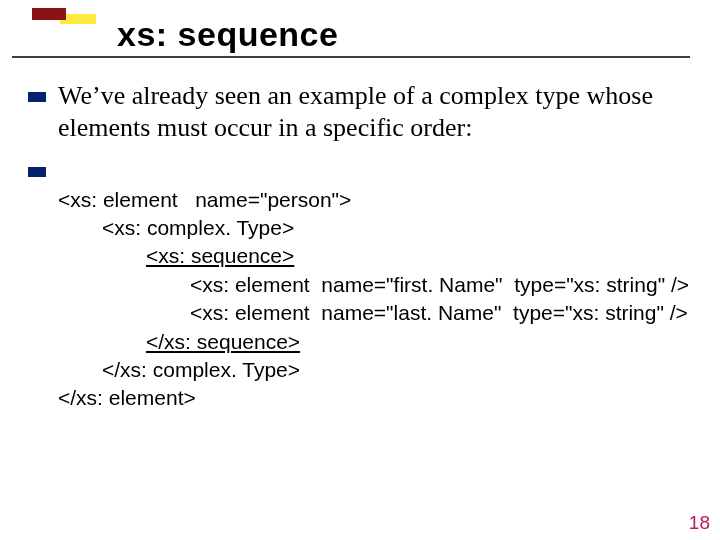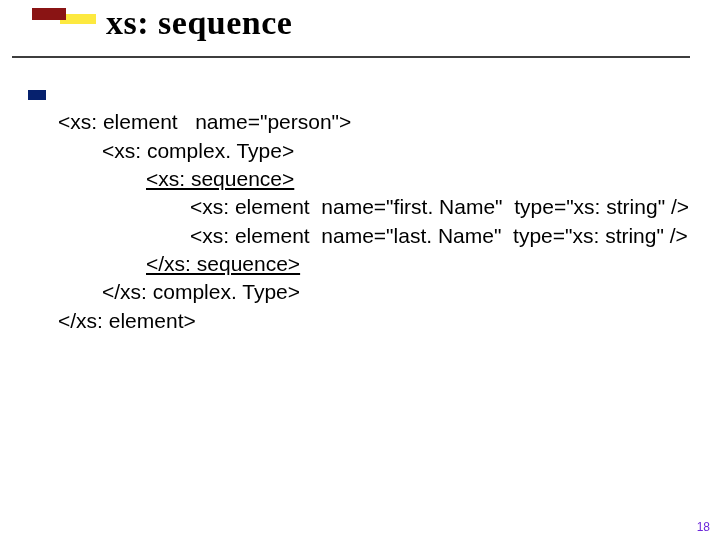--- a/index.html
+++ b/index.html
@@ -38,25 +38,25 @@
     background: #fde93f;
     z-index: 1;
   }
   .title-area {
     position: absolute;
     left: 106px;
     top: 4px;
     right: 20px;
   }
   .title {
-    font-family: Liberation Serif, serif;
+    font-family: Liberation Sans, sans-serif;
     font-size: 34px;
     letter-spacing: 0.5px;
     color: #000;
-    margin: 0;
+    margin: 11px;
     padding: 0 0 6px 0;
   }
   .title-underline {
     position: absolute;
     left: 12px;
     right: 30px;
     top: 56px;
     height: 2px;
     background: #3e3e3e;
   }
@@ -100,39 +100,43 @@
   }
   .indent-1 { padding-left: 44px; }
   .indent-2 { padding-left: 88px; text-decoration: underline; }
   .indent-3 { padding-left: 132px; }
 
   .page-number {
     position: absolute;
     right: 10px;
     bottom: 6px;
     font-family: Arial, Helvetica, sans-serif;
-    font-size: 12px;
-    color: #6d28d9;
+    font-size: 19px;
+    color: #be185d;
   }
 </style>
 </head>
 <body>
 
 <div class="slide">
 
   <div class="title-deco-red"></div>
   <div class="title-deco-yellow"></div>
 
   <div class="title-area">
     <h1 class="title">xs: sequence</h1>
   </div>
   <div class="title-underline"></div>
 
   <div class="body">
 
+    <div class="bullet-row">
+      <div class="bullet"></div>
+      <div class="para">We’ve already seen an example of a complex type whose elements must occur in a specific order:</div>
+    </div>
 
     <div class="bullet-row code">
       <div class="bullet small"></div>
       <div class="code-block">
 <span>&lt;xs: element   name="person"&gt;</span>
 <span class="indent-1">&lt;xs: complex. Type&gt;</span>
 <span class="indent-2">&lt;xs: sequence&gt;</span>
 <span class="indent-3">&lt;xs: element  name="first. Name"  type="xs: string" /&gt;</span>
 <span class="indent-3">&lt;xs: element  name="last. Name"  type="xs: string" /&gt;</span>
 <span class="indent-2">&lt;/xs: sequence&gt;</span>

